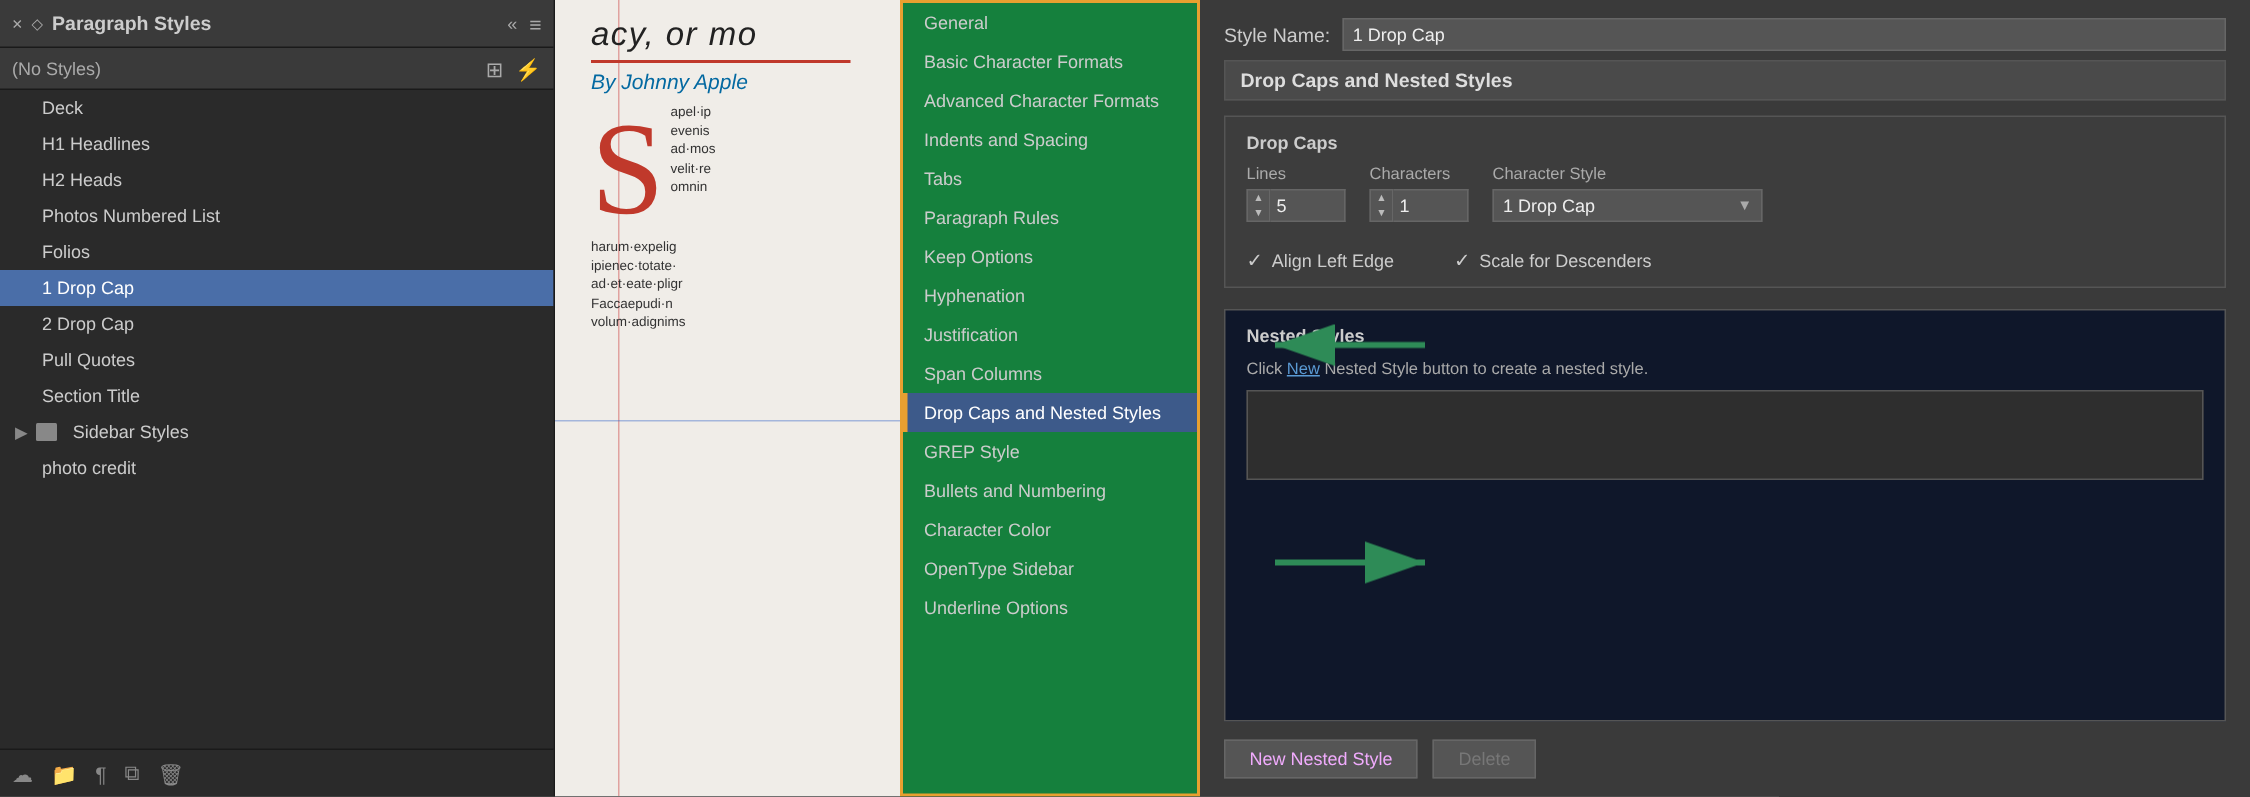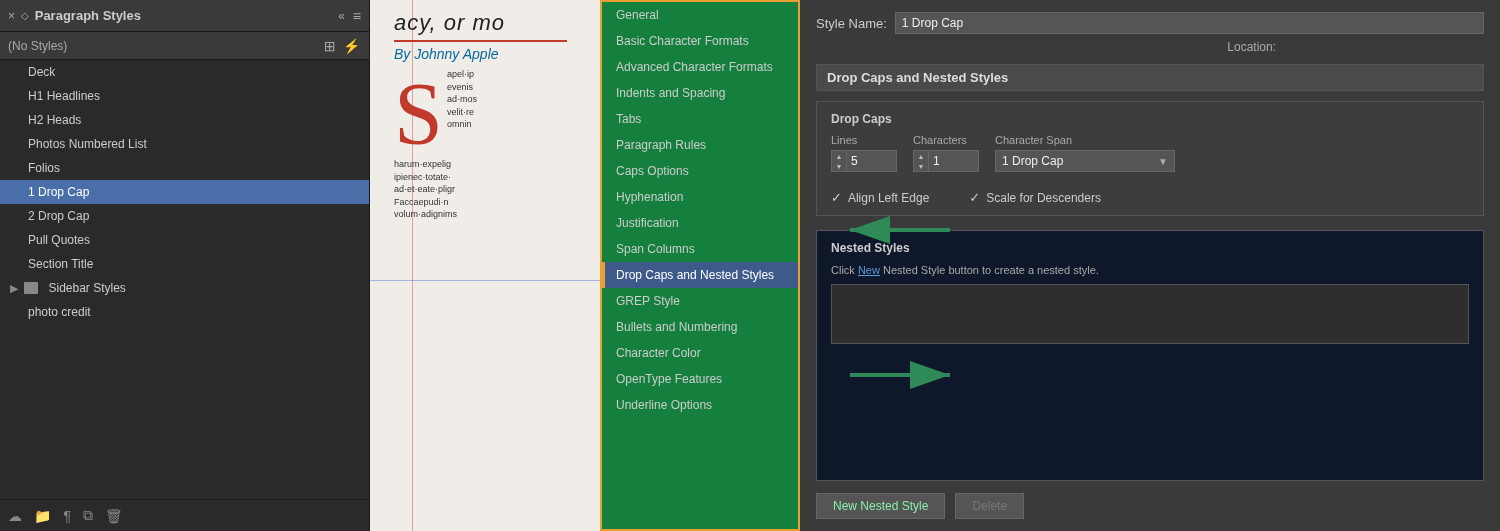--- a/index.html
+++ b/index.html
@@ -422,21 +422,21 @@
 
     .panel-action-buttons {
       display: flex;
       gap: 10px;
       align-items: center;
     }
 
     .action-btn {
       background: #555;
       border: 1px solid #666;
-      color: #86efac;
+      color: #f0abfc;
       padding: 5px 16px;
       font-size: 12px;
       cursor: pointer;
       height: 26px;
       display: flex;
       align-items: center;
     }
 
     .action-btn.disabled {
       color: #777;
@@ -615,21 +615,21 @@
   <div class="style-option-item">
     <span>Indents and Spacing</span>
   </div>
   <div class="style-option-item">
     <span>Tabs</span>
   </div>
   <div class="style-option-item">
     <span>Paragraph Rules</span>
   </div>
   <div class="style-option-item">
-    <span>Caps Options</span>
+    <span>Keep Options</span>
   </div>
   <div class="style-option-item">
     <span>Hyphenation</span>
   </div>
   <div class="style-option-item">
     <span>Justification</span>
   </div>
   <div class="style-option-item">
     <span>Span Columns</span>
   </div>
@@ -639,21 +639,21 @@
   <div class="style-option-item">
     <span>GREP Style</span>
   </div>
   <div class="style-option-item">
     <span>Bullets and Numbering</span>
   </div>
   <div class="style-option-item">
     <span>Character Color</span>
   </div>
   <div class="style-option-item">
-    <span>OpenType Features</span>
+    <span>OpenType Sidebar</span>
   </div>
   <div class="style-option-item">
     <span>Underline Options</span>
   </div>
 </div>
 
 <div style="position:fixed; left:840px; top:205px; pointer-events:none; z-index:100;">
   <svg width="120" height="50" viewBox="0 0 120 50">
     <defs>
       <marker id="arrowhead1" markerWidth="10" markerHeight="7" refX="10" refY="3.5" orient="auto">
@@ -675,24 +675,20 @@
   </svg>
 </div>
 
 <div class="right-panel">
 
   <div class="right-header-row">
     <span class="style-name-label">Style Name:</span>
     <input class="style-name-input" type="text" value="1 Drop Cap" style="">
   </div>
 
-  <div class="right-header-row" style="justify-content:flex-end; margin-bottom:10px;">
-    <span class="location-label">Location:</span>
-    <span style="color:#aaa; font-size:12px; min-width:200px;"></span>
-  </div>
 
   <div class="section-title-bar">Drop Caps and Nested Styles</div>
 
   <div class="drop-caps-section">
     <div class="drop-caps-title">Drop Caps</div>
 
     <div class="fields-row">
 
       <div class="field-group">
         <span class="field-label">Lines</span>
@@ -710,21 +706,21 @@
         <div class="field-input-row">
           <div class="spinner-btn">
             <span class="spinner-up">▲</span>
             <span class="spinner-down">▼</span>
           </div>
           <input class="number-input" type="text" value="1" style="">
         </div>
       </div>
 
       <div class="field-group">
-        <span class="field-label">Character Span</span>
+        <span class="field-label">Character Style</span>
         <div class="character-style-dropdown">
           <span>1 Drop Cap</span>
           <span class="dropdown-arrow">▼</span>
         </div>
       </div>
     </div>
 
     <div style="display:flex; gap:40px; margin-top:10px;">
       <div class="checkbox-row">
         <span class="checkmark">✓</span>

